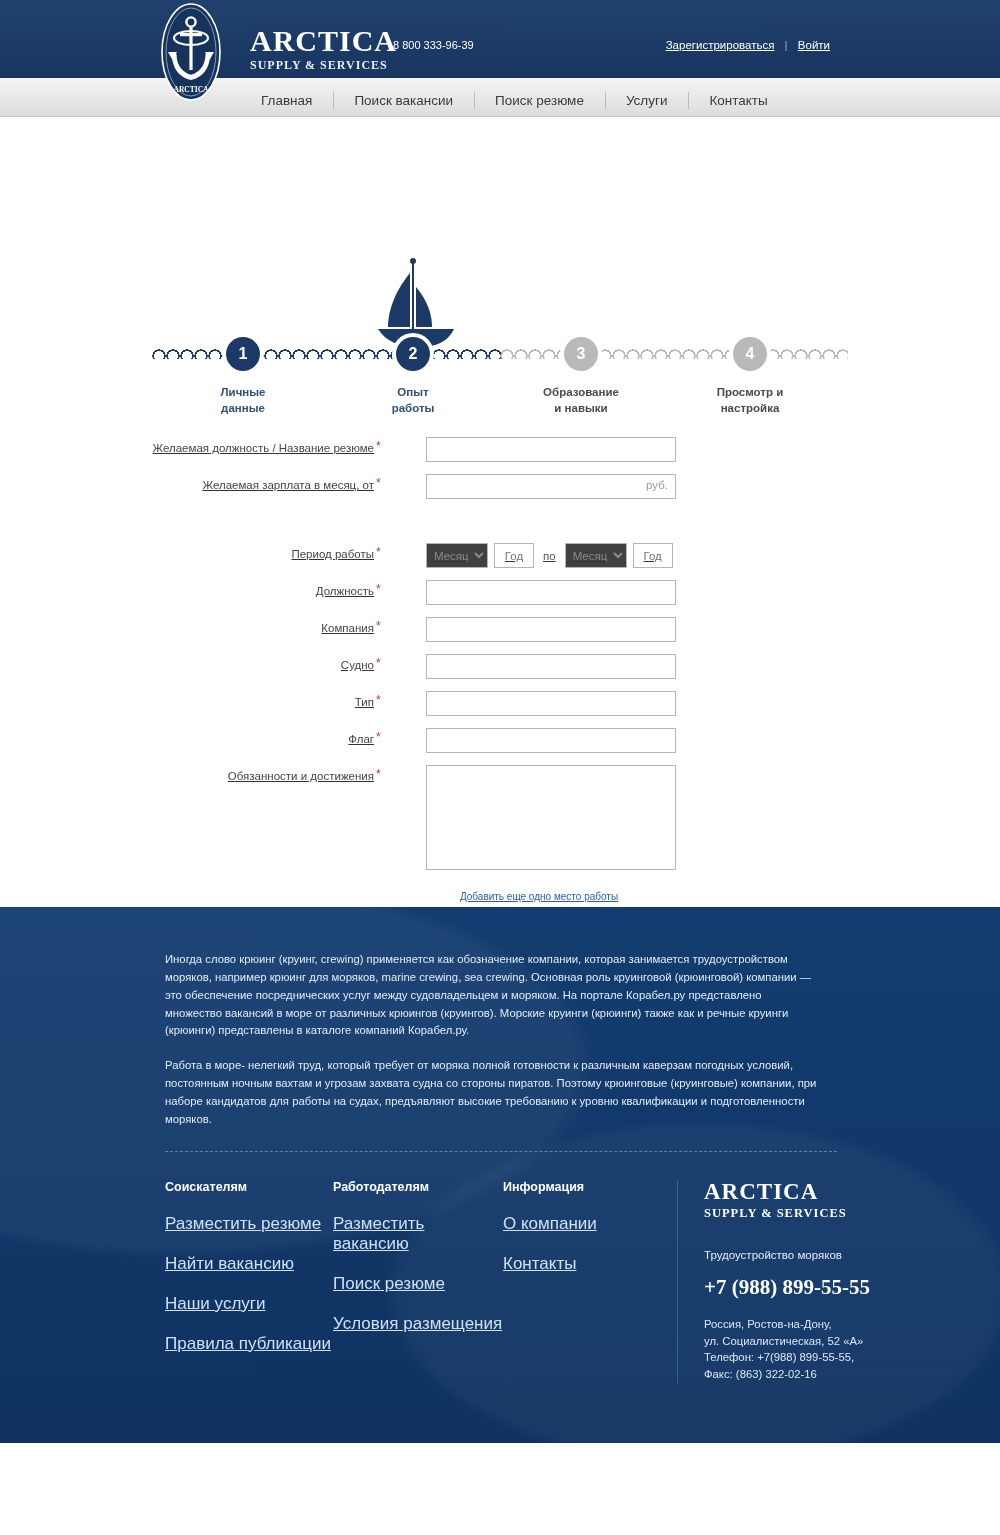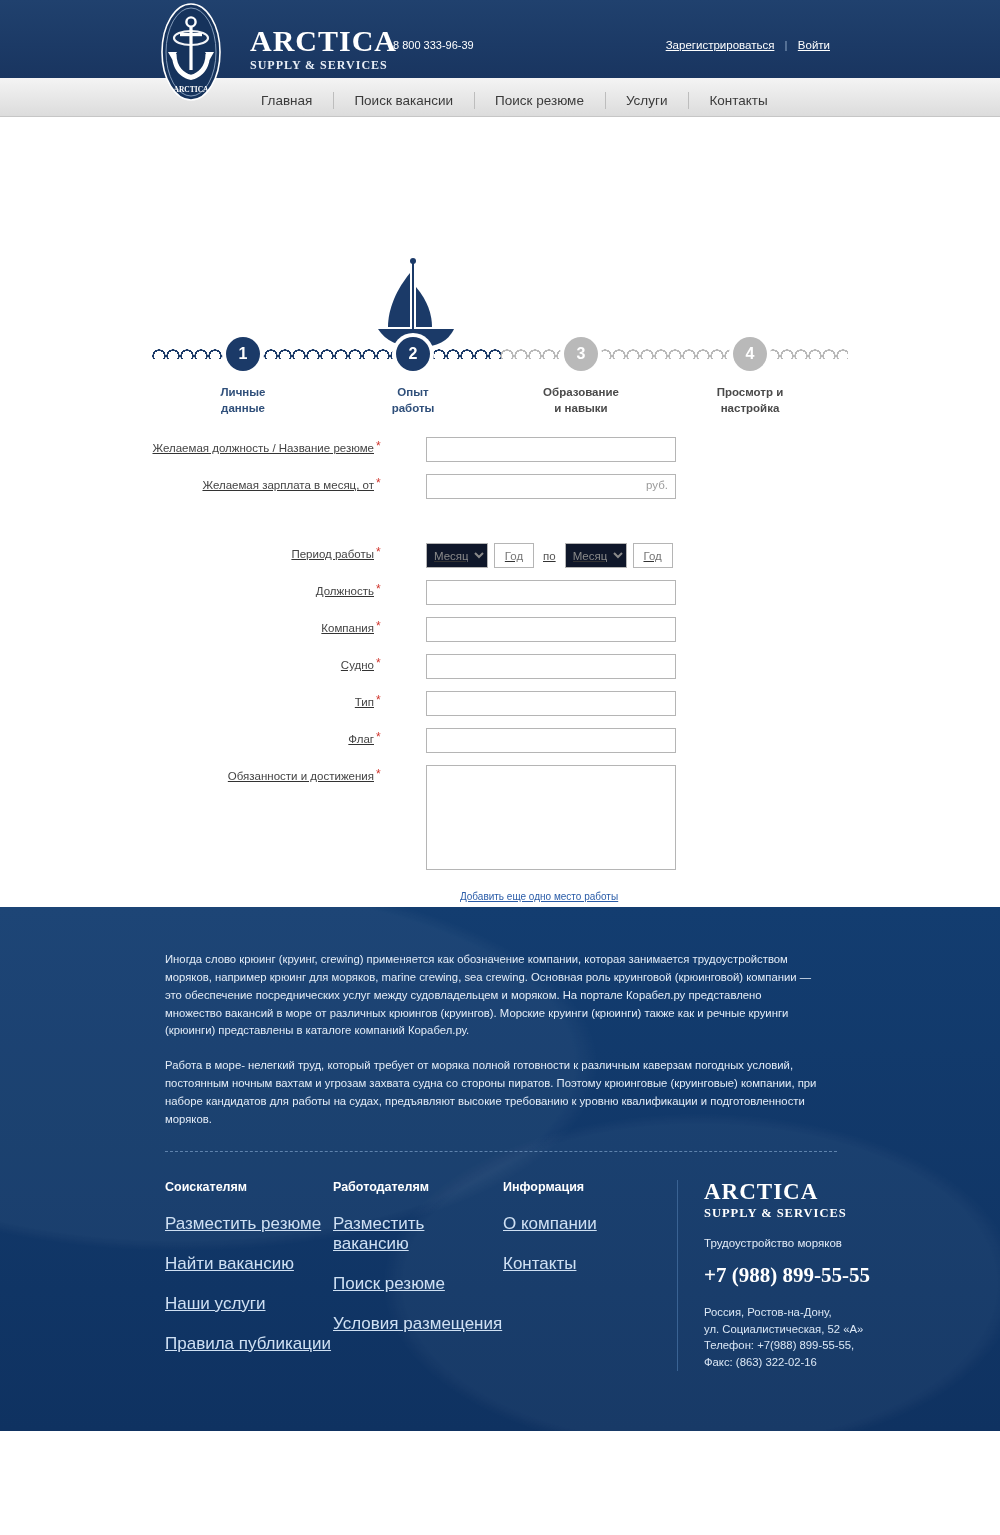--- a/index.html
+++ b/index.html
@@ -234,21 +234,21 @@
   }
   textarea.txt {
     width: 250px;
     height: 105px;
     resize: none;
   }
   .period-row .field { display: flex; align-items: center; }
   select.sel {
     height: 25px;
     border: 1px solid #b5b5b5;
-    background: #0f172a;
+    background: #404040;
     font-size: 11.5px;
     color: #8a8a8a;
     font-family: "Liberation Sans", sans-serif;
     padding: 2px 3px;
   }
   select.month { width: 62px; }
   input.year {
     width: 40px;
     height: 25px;
     border: 1px solid #b5b5b5;
@@ -354,21 +354,21 @@
   }
   .f-brand-sub {
     font-family: "Liberation Serif", serif;
     font-size: 12.5px;
     font-weight: bold;
     color: #ffffff;
     letter-spacing: 1px;
     margin-top: 3px;
   }
   .f-tag {
-    margin-top: 16px;
+    margin-top: 28px;
     font-size: 11.5px;
     color: #e3ecf7;
   }
   .f-phone {
     margin-top: 14px;
     font-family: "Liberation Serif", serif;
     font-size: 21px;
     font-weight: bold;
     color: #ffffff;
   }

